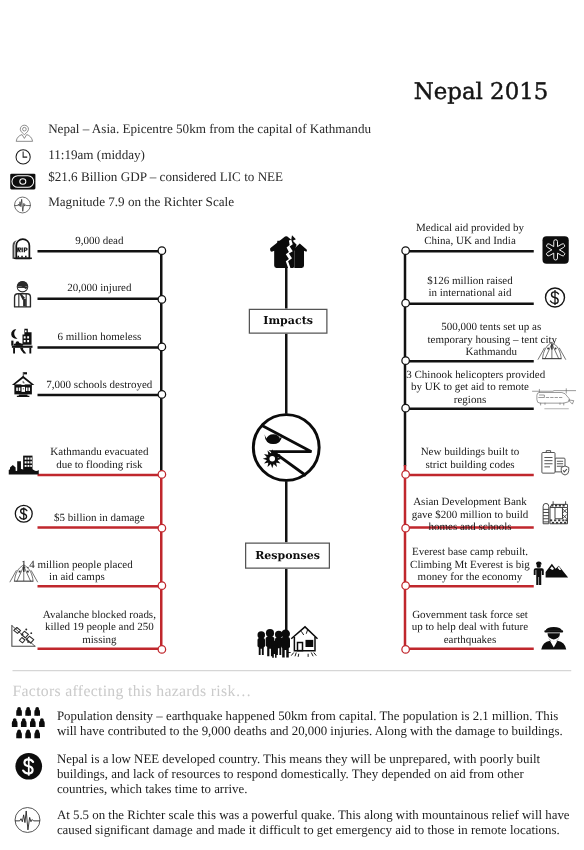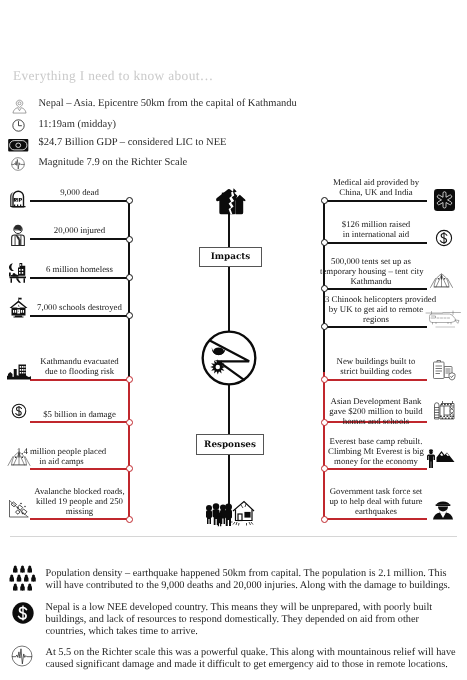--- a/index.html
+++ b/index.html
@@ -40,21 +40,21 @@
   .ftr-row{position:absolute;}
   .ftr-ico{position:absolute;}
   .para{position:absolute;display:block;font-size:10.3px;line-height:12.2px;color:#1d1d1d;text-align:left;}
   svg{display:block;overflow:visible}
 </style>
 </head>
 <body>
 
 <div class="page">
 
-  <div class="hdr-sub">Everything I need to know about…</div>
+  <div class="hdr-title">Nepal 2015</div>
 
   <div class="fact-row" style="top:99px">
     <span class="fact-ico" style="left:12px;top:0px;width:15px;height:15px">
       <svg viewBox="0 0 64 64" width="15" height="15" fill="none" stroke="#6a6a6a" stroke-width="2.6">
         <path d="M32 5 C24 5 18 11 18 19 C18 27 32 37 32 37 C32 37 46 27 46 19 C46 11 40 5 32 5 Z"></path>
         <circle cx="32" cy="18.5" r="6.2"></circle>
         <path d="M4 60 C6 47 14 40 24 37 L32 50 L40 37 C50 40 58 47 60 60 Z"></path>
       </svg>
     </span>
     <span class="fact-txt" style="top:-1px">Nepal – Asia. Epicentre 50km from the capital of Kathmandu</span>
@@ -69,21 +69,21 @@
     <span class="fact-txt" style="top:0px">11:19am (midday)</span>
   </div>
   <div class="fact-row" style="top:138px">
     <span class="fact-ico" style="left:7.5px;top:0.5px;width:20.5px;height:12.5px">
       <svg viewBox="0 0 100 62" width="20.5" height="12.5">
         <rect x="0" y="0" width="100" height="62" rx="5" fill="#0d0d0d"></rect>
         <rect x="7" y="8" width="86" height="46" rx="23" fill="none" stroke="#fff" stroke-width="4"></rect>
         <ellipse cx="50" cy="31" rx="12" ry="11" fill="none" stroke="#fff" stroke-width="4"></ellipse>
       </svg>
     </span>
-    <span class="fact-txt" style="top:-1px">$24.7 Billion GDP – considered LIC to NEE</span>
+    <span class="fact-txt" style="top:-1px">$21.6 Billion GDP – considered LIC to NEE</span>
   </div>
   <div class="fact-row" style="top:157px">
     <span class="fact-ico" style="left:11px;top:0px;width:14px;height:14px">
       <svg viewBox="0 0 64 64" width="14" height="14">
         <circle cx="32" cy="32" r="29" fill="none" stroke="#3a3a3a" stroke-width="2.6"></circle>
         <path d="M4 34 H14 L17 29 L20 36 L23 20 L26 38 L29 11 L33 55 L37 26 L40 36 L43 31 L46 34 H60" fill="none" stroke="#1b1b1b" stroke-width="2.4" stroke-linejoin="round" stroke-linecap="round"></path>
       </svg>
     </span>
     <span class="fact-txt" style="top:0px">Magnitude 7.9 on the Richter Scale</span>
   </div>
@@ -290,21 +290,21 @@
     <div class="lbl" style="left:325px;top:176.5px;width:102px">Medical aid provided by
 China, UK and India</div>
     <div class="node" style="left:320.9px;top:197.1px"></div>
 
     <div class="hline" style="left:325px;top:241.6px;width:102px"></div>
     <div class="lbl" style="left:325px;top:218.5px;width:102px">$126 million raised
 in international aid</div>
     <div class="node" style="left:320.9px;top:239.1px"></div>
 
     <div class="hline" style="left:325px;top:287.6px;width:102px"></div>
-    <div class="lbl" style="left:320px;top:255.5px;width:102px">500,000 tents set up as
+    <div class="lbl" style="left:342px;top:255.5px;width:102px">500,000 tents set up as
 temporary housing – tent city
 Kathmandu</div>
     <div class="node" style="left:320.9px;top:285.1px"></div>
 
     <div class="hline" style="left:325px;top:325.6px;width:102px"></div>
     <div class="lbl" style="left:325px;top:293.5px;width:102px">3 Chinook helicopters provided
 by UK to get aid to remote
 regions</div>
     <div class="node" style="left:320.9px;top:323.1px"></div>
 
@@ -544,20 +544,21 @@
         </g>
         <g stroke="#0b0b0b" stroke-width="1.5" fill="none">
           <path d="M60 44 l-4 5 M64 44 l-2 6 M68 46 l-1 5 M88 44 l3 6 M92 44 l4 5 M83 46 l0 5 M55 44 h-5"></path>
           <path d="M72 10 l4 6 M82 8 l-2 6"></path>
         </g>
       </svg>
     </div>
   </div>
 
   <div class="rule" style="left:10px;top:536px;width:447px"></div>
+  <div class="ftr-sub">Factors affecting this hazards risk…</div>
 
   <div class="ftr-row" style="left:0;top:565px">
     <span class="ftr-ico" style="left:11px;top:0px;width:25px;height:26px">
       <svg viewBox="0 0 100 104" width="25" height="26">
         <g fill="#0d0d0d">
           <g transform="translate(7,0)">
               <circle cx="10" cy="8" r="6"></circle>
               <path d="M1 30 v-12 a9 9 0 0 1 9 -9 a9 9 0 0 1 9 9 v12 Z"></path>
               <rect x="8" y="17" width="4" height="13"></rect>
             </g>

